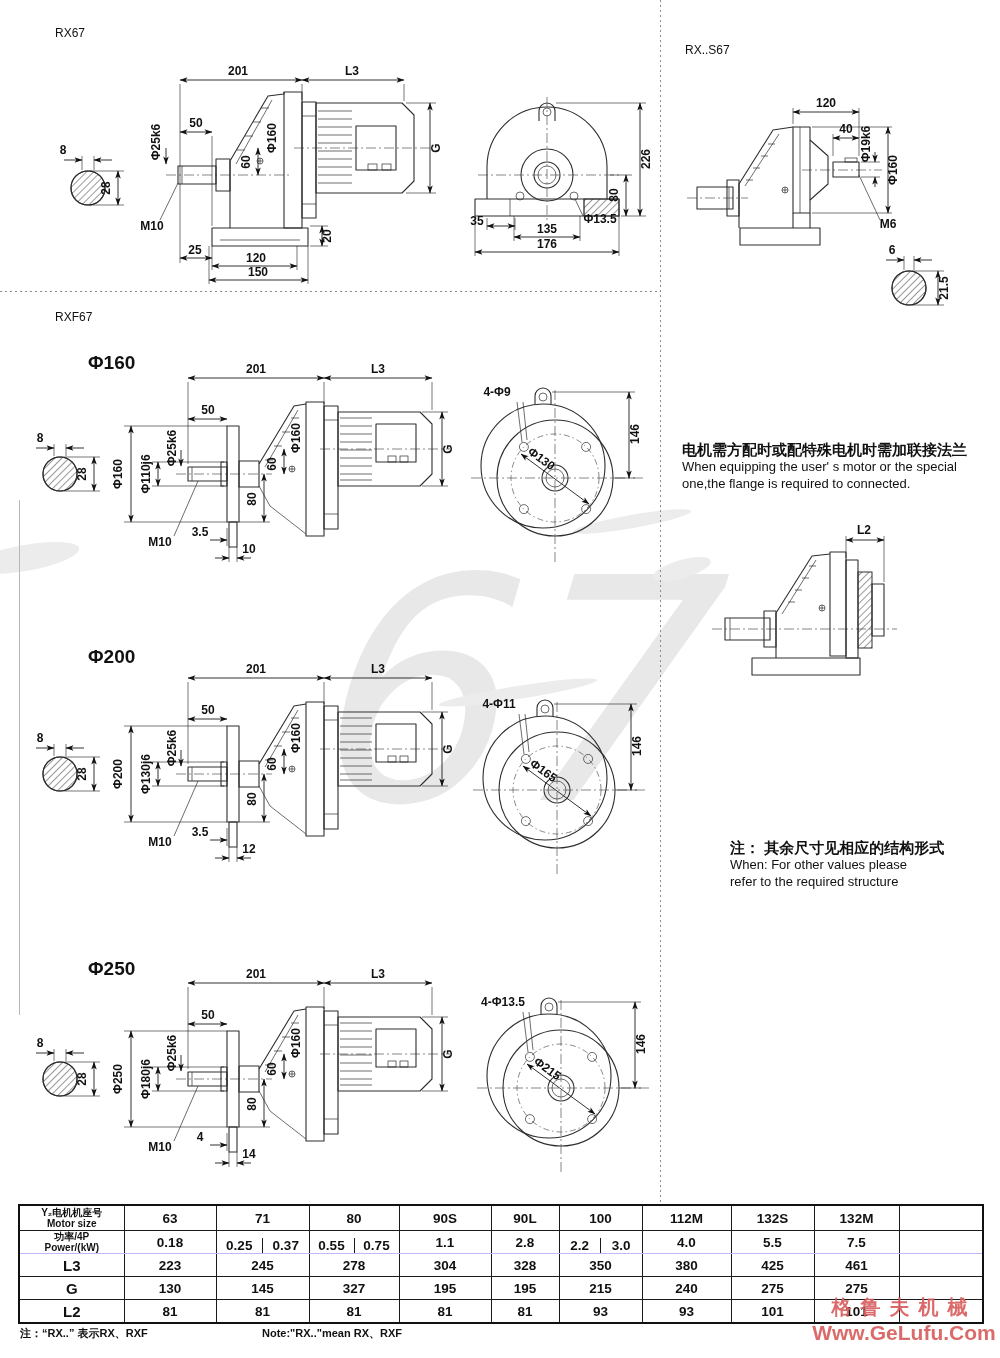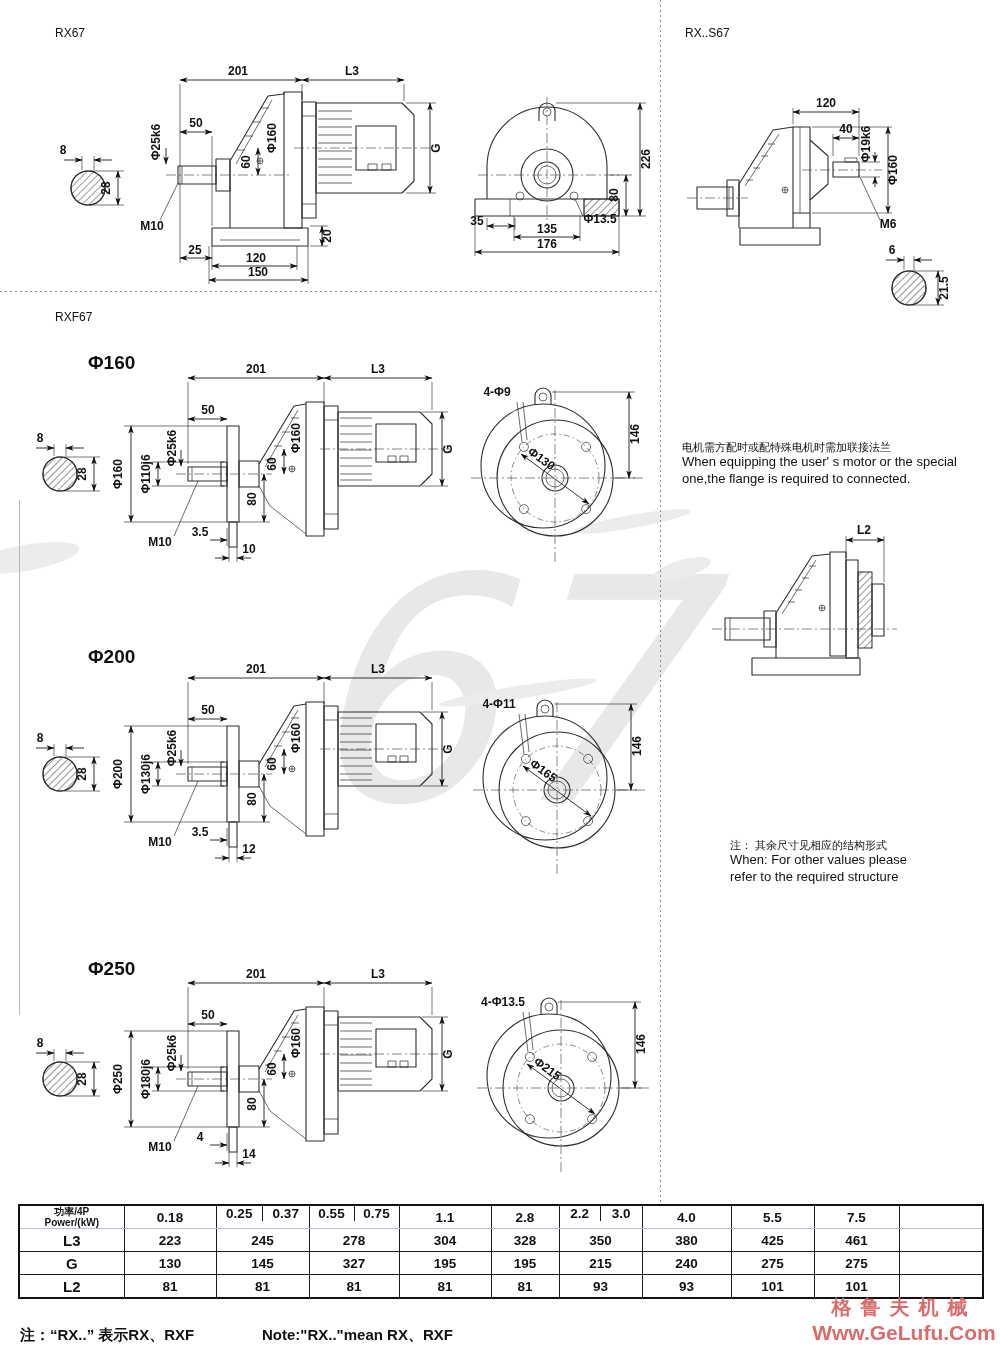--- a/index.html
+++ b/index.html
@@ -17,33 +17,33 @@
   .subtitle{position:absolute;font-weight:bold;font-size:19px;z-index:2}
   .sep-v{position:absolute;left:660px;top:0;width:1px;height:1202px;z-index:1;
     background:repeating-linear-gradient(to bottom,#8a8a8a 0 2px,transparent 2px 5px)}
   .sep-h{position:absolute;left:0;top:291px;width:660px;height:1px;z-index:1;
     background:repeating-linear-gradient(to right,#8a8a8a 0 2px,transparent 2px 5px)}
   .wm67{position:absolute;left:325px;top:538px;font-size:310px;line-height:1;font-style:italic;
     font-family:"DejaVu Sans",sans-serif;color:#e8e8e8;z-index:0;transform:skewX(-6deg)}
   .swoosh{position:absolute;background:#ececec;z-index:0;border-radius:50%}
   .scanline{position:absolute;left:19px;top:500px;width:1px;height:515px;background:#b8b8b8;z-index:0}
   .notes{position:absolute;z-index:2;font-size:13px;line-height:1.28}
-  .notes .cn{font-weight:normal;font-size:11px}
+  .notes .cn{font-weight:bold;font-size:15px}
   .dimtable{position:absolute;left:18px;top:1204px;z-index:2;border-collapse:collapse;table-layout:fixed;
     border:2px solid #111}
   .dimtable td{border:1px solid #1a1a1a;text-align:center;vertical-align:middle;padding:0;
     font-size:13.5px;font-weight:700;height:22px;overflow:hidden}
   .dimtable tr.hdr td{height:24px}
   .dimtable tr.pw td{border-bottom:1px solid #c4b5fd}
   .dimtable td.lbl{font-size:10px;line-height:1.1;font-weight:700}
   .dimtable td.rowlbl{font-size:15px}
-  .sp{display:flex;height:100%;align-items:flex-start}
+  .sp{display:flex;height:100%;align-items:flex-end}
   .sp span{flex:1}
   .sp span:first-child{border-right:1px solid #1a1a1a}
-  .footer{position:absolute;left:20px;top:1326px;z-index:2;font-size:15px;font-weight:bold}
+  .footer{position:absolute;left:20px;top:1326px;z-index:2;font-size:11px;font-weight:bold}
   .footer .en{position:absolute;left:242px;top:0;white-space:nowrap}
   .brand{position:absolute;left:806px;top:1294px;width:196px;z-index:3;color:#d95f5f;
     font-weight:bold;text-align:center;opacity:.92}
   .brand .b1{font-size:20px;letter-spacing:9px;white-space:nowrap}
   .brand .b2{font-size:21px;letter-spacing:0}
 </style>
 </head>
 <body>
 
 <svg width="0" height="0">
@@ -60,21 +60,21 @@
 <div class="wm67">67</div>
 <div class="swoosh" style="left:-30px;top:545px;width:110px;height:26px;transform:rotate(-10deg)"></div>
 <div class="swoosh" style="left:438px;top:686px;width:160px;height:13px;transform:rotate(-9deg)"></div>
 <div class="swoosh" style="left:572px;top:515px;width:120px;height:13px;transform:rotate(-10deg)"></div>
 <div class="swoosh" style="left:652px;top:560px;width:60px;height:18px;transform:rotate(-16deg)"></div>
 <div class="scanline"></div>
 <div class="sep-v"></div>
 <div class="sep-h"></div>
 
 <div class="title" style="left:55px;top:26px">RX67</div>
-<div class="title" style="left:685px;top:26px">RX..S67</div>
+<div class="title" style="left:685px;top:43px">RX..S67</div>
 <div class="title" style="left:55px;top:310px">RXF67</div>
 <div class="subtitle" style="left:88px;top:352px">Φ160</div>
 <div class="subtitle" style="left:88px;top:646px">Φ200</div>
 <div class="subtitle" style="left:88px;top:958px">Φ250</div>
 
 <svg style="left:30px;top:58px" width="430" height="235" viewBox="0 0 430 235">
   <g>
     <circle cx="58" cy="130" r="17" fill="#fff" class="ol"></circle>
     <circle cx="58" cy="130" r="17" fill="url(#hp)" stroke="#2e2e2e" stroke-width="1.1"></circle>
     <line class="ext" x1="52" y1="112" x2="52" y2="98"></line>
@@ -691,20 +691,36 @@
       <col style="width:90px">
       <col style="width:92px">
     <col style="width:68px">
       <col style="width:83px">
       <col style="width:89px">
       <col style="width:83px">
       <col style="width:85px">
       <col style="width:84px">
   </colgroup>
   <tbody>
+      <tr class="hdr">
+    <td class="lbl">
+      <div>Y₂电机机座号</div>
+      <div>Motor size</div>
+    </td>
+    <td>63</td>
+    <td>71</td>
+    <td>80</td>
+    <td>90S</td>
+    <td>90L</td>
+    <td>100</td>
+    <td>112M</td>
+    <td>132S</td>
+    <td>132M</td>
+    <td></td>
+  </tr>
   <tr class="pw">
     <td class="lbl">
       <div>功率/4P</div>
       <div>Power/(kW)</div>
     </td>
     <td>0.18</td>
     <td>
           <div class="sp">
             <span>0.25</span>
             <span>0.37</span>

